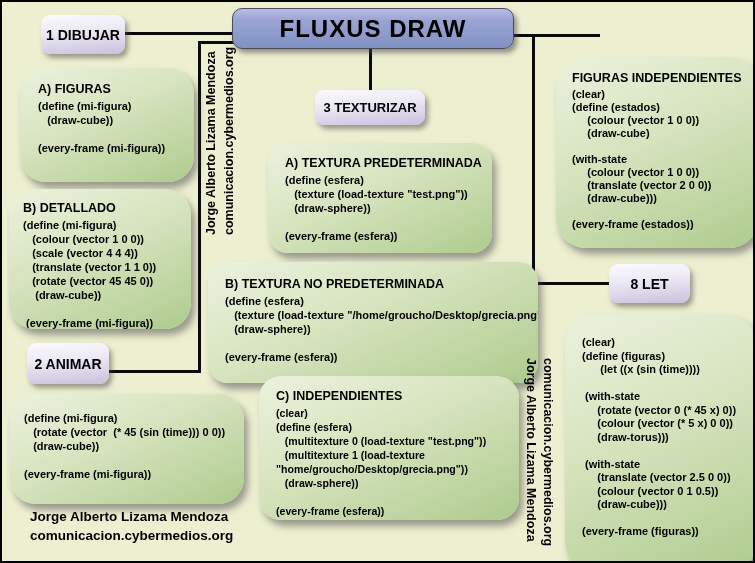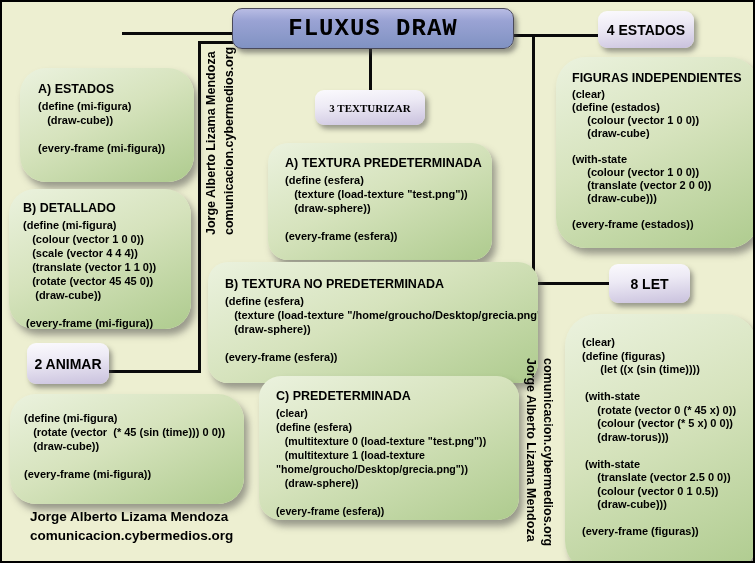--- a/index.html
+++ b/index.html
@@ -14,21 +14,21 @@
     font-weight:bold;font-size:14px;border-radius:9px;
     background:linear-gradient(175deg,#fbfafd 0%,#edeaf5 40%,#c9c1dd 100%);
     box-shadow:3px 4px 5px rgba(70,70,70,.5);
   }
   #title-box{
     position:absolute;z-index:3;left:230px;top:6px;width:280px;height:39px;
     display:flex;align-items:center;justify-content:center;
     border-radius:10px;border:1px solid #4a4a5a;letter-spacing:1px;
     background:linear-gradient(#b8bce4 0%,#9aa3d4 30%,#8092c2 100%);
     box-shadow:3px 4px 5px rgba(70,70,70,.55);
-    font-weight:bold;font-size:24px;font-family:Liberation Mono, monospace;
+    font-weight:bold;font-size:24px;
   }
   .gbox{
     position:absolute;z-index:2;border-radius:26px;overflow:hidden;
     background:linear-gradient(155deg,#ebf2de 0%,#d6e3bd 45%,#aecb8e 100%);
     box-shadow:4px 6px 7px rgba(70,70,70,.5);
     font-weight:bold;
   }
   .gbox .h{font-size:12.5px;line-height:15px;margin-bottom:2px;}
   .gbox pre{margin:0;font-family:inherit;font-weight:bold;font-size:11px;line-height:14px;white-space:pre;}
   #box-multitexturas pre{font-size:10.6px;}
@@ -36,28 +36,28 @@
   #box-let pre{line-height:13.5px;}
   .vtext{
     position:absolute;z-index:2;font-weight:bold;font-size:12.5px;line-height:17px;
     white-space:nowrap;transform-origin:0 0;color:#000;
   }
   .vup{transform:rotate(-90deg);}
   .vdown{transform:rotate(90deg);}
   #credit-bottom{position:absolute;z-index:2;left:28px;top:505px;font-weight:bold;font-size:13.5px;line-height:19px;}
   
   #node-dibujar{left:39px;top:13px;width:84px;height:39px;}
-  #node-texturizar{left:313px;top:88px;width:110px;height:35px;font-size:11px;font-family:Liberation Serif, serif;}
+  #node-texturizar{left:313px;top:88px;width:110px;height:35px;font-size:13px;}
   #node-estados{left:596px;top:9px;width:96px;height:37px;}
   #node-animar{left:25px;top:341px;width:82px;height:41px;align-items:center;}
   #node-let{left:607px;top:262px;width:81px;height:39px;}
   #box-simple{left:18px;top:66px;width:156px;height:100px;padding:14px 0 0 18px;}
   #box-detallado{left:7px;top:187px;width:168px;height:128px;padding:12px 0 0 14px;}
   #box-animar{left:8px;top:392px;width:220px;height:93px;padding:17px 0 0 14px;}
-  #box-textura-pre{left:266px;top:141px;width:207px;height:93px;padding:13px 0 11px 17px;border-radius:20px;}
+  #box-textura-pre{left:266px;top:141px;width:207px;height:93px;padding:13px 0 4px 17px;border-radius:20px;}
   #box-textura-no{left:206px;top:252px;width:313px;height:106px;padding:15px 0 0 17px;border-radius:20px;margin-top:8px;}
   #box-multitexturas{left:257px;top:374px;width:243px;height:131px;padding:13px 0 0 17px;border-radius:22px;}
   #box-figuras{left:554px;top:55px;width:187px;height:177px;padding:14px 0 0 16px;border-radius:30px;}
   #box-let{left:563px;top:312px;width:175px;height:237px;padding:22px 0 0 17px;border-radius:32px;}
 </style>
 </head>
 <body>
 
 <div id="canvas">
 
@@ -67,35 +67,35 @@
   <div class="line" style="left:196px;top:39px;width:38px;height:3px;"></div>
   <div class="line" style="left:196px;top:39px;width:3px;height:332px;"></div>
   <div class="line" style="left:106px;top:368px;width:92px;height:3px;"></div>
   <div class="line" style="left:530px;top:33px;width:3px;height:250px;"></div>
   <div class="line" style="left:530px;top:280px;width:82px;height:3px;"></div>
 
   <div id="title-box">
     <span>FLUXUS DRAW</span>
   </div>
 
+  <div class="node" id="node-dibujar">
+    <span>1 DIBUJAR</span>
+  </div>
   <div class="node" id="node-animar">
     <span>2 ANIMAR</span>
   </div>
   <div class="node" id="node-texturizar">
     <span>3 TEXTURIZAR</span>
   </div>
-  <div class="node" id="node-estados">
-    <span>4 ESTADOS</span>
-  </div>
   <div class="node" id="node-let">
     <span>8 LET</span>
   </div>
 
   <div class="gbox" id="box-simple">
-    <div class="h">A) ESTADOS</div>
+    <div class="h">A) FIGURAS</div>
     <pre>(define (mi-figura)
    (draw-cube))
 
 (every-frame (mi-figura))</pre>
   </div>
 
   <div class="gbox" id="box-detallado">
     <div class="h">B) DETALLADO</div>
     <pre>(define (mi-figura)
    (colour (vector 1 0 0))
@@ -127,21 +127,21 @@
   <div class="gbox" id="box-textura-no">
     <div class="h">B) TEXTURA NO PREDETERMINADA</div>
     <pre>(define (esfera)
    (texture (load-texture "/home/groucho/Desktop/grecia.png"))
    (draw-sphere))
 
 (every-frame (esfera))</pre>
   </div>
 
   <div class="gbox" id="box-multitexturas">
-    <div class="h">C) PREDETERMINADA</div>
+    <div class="h">C) INDEPENDIENTES</div>
     <pre>(clear)
 (define (esfera)
    (multitexture 0 (load-texture "test.png"))
    (multitexture 1 (load-texture
 "home/groucho/Desktop/grecia.png"))
    (draw-sphere))
 
 (every-frame (esfera))</pre>
   </div>
 

